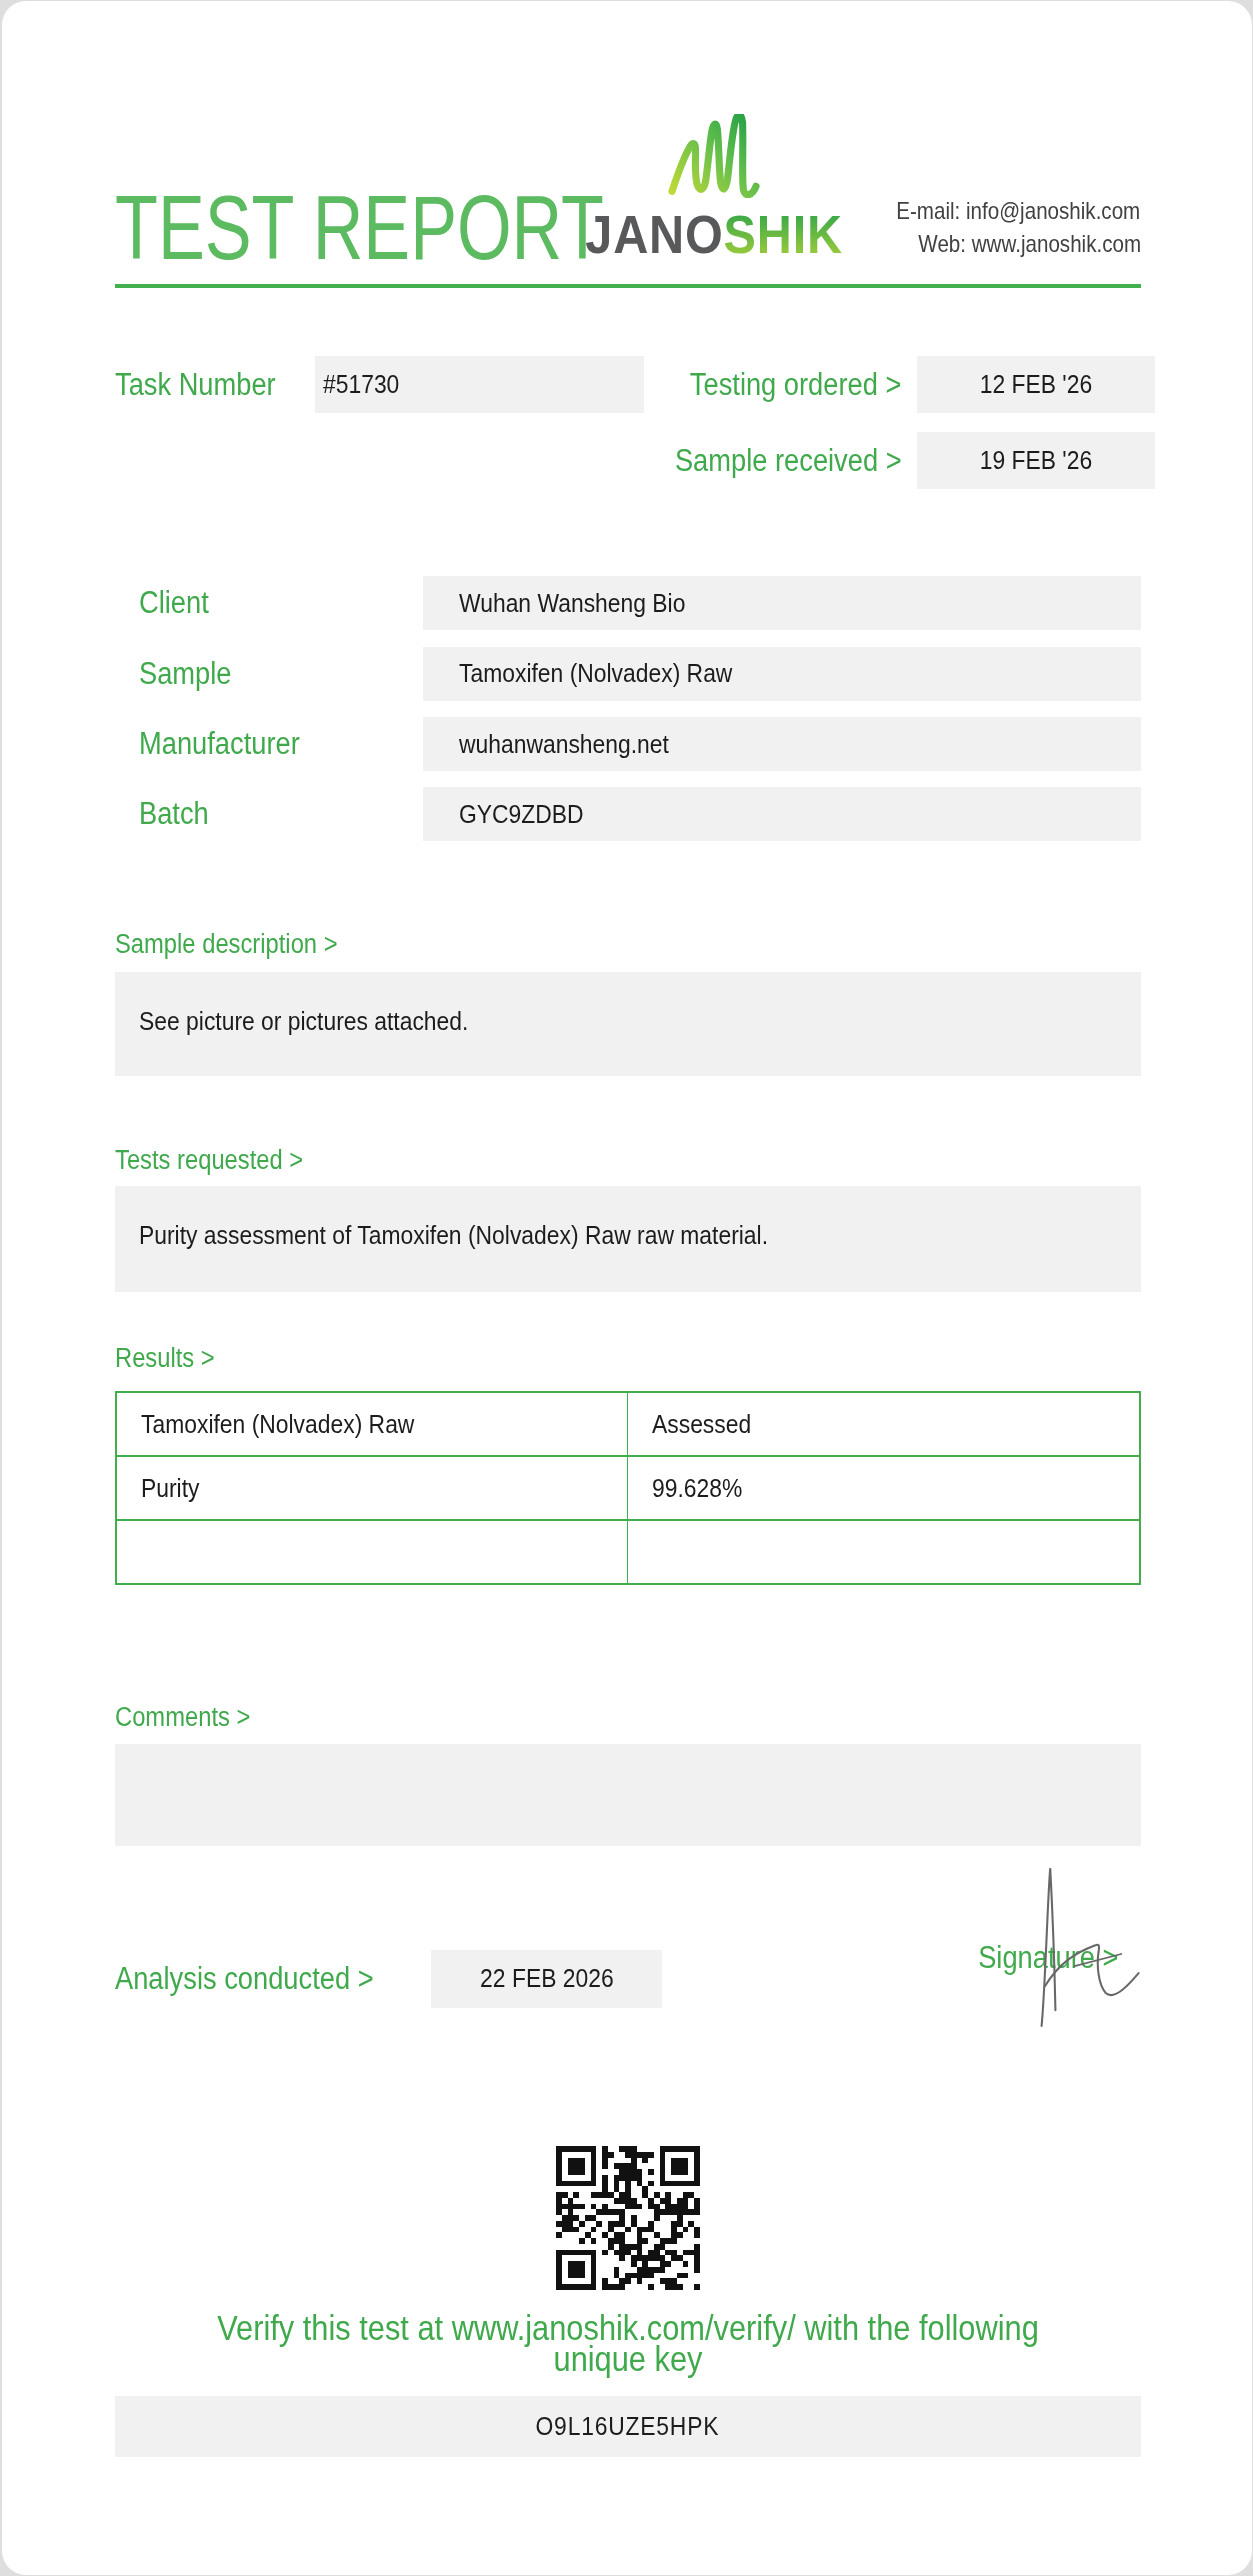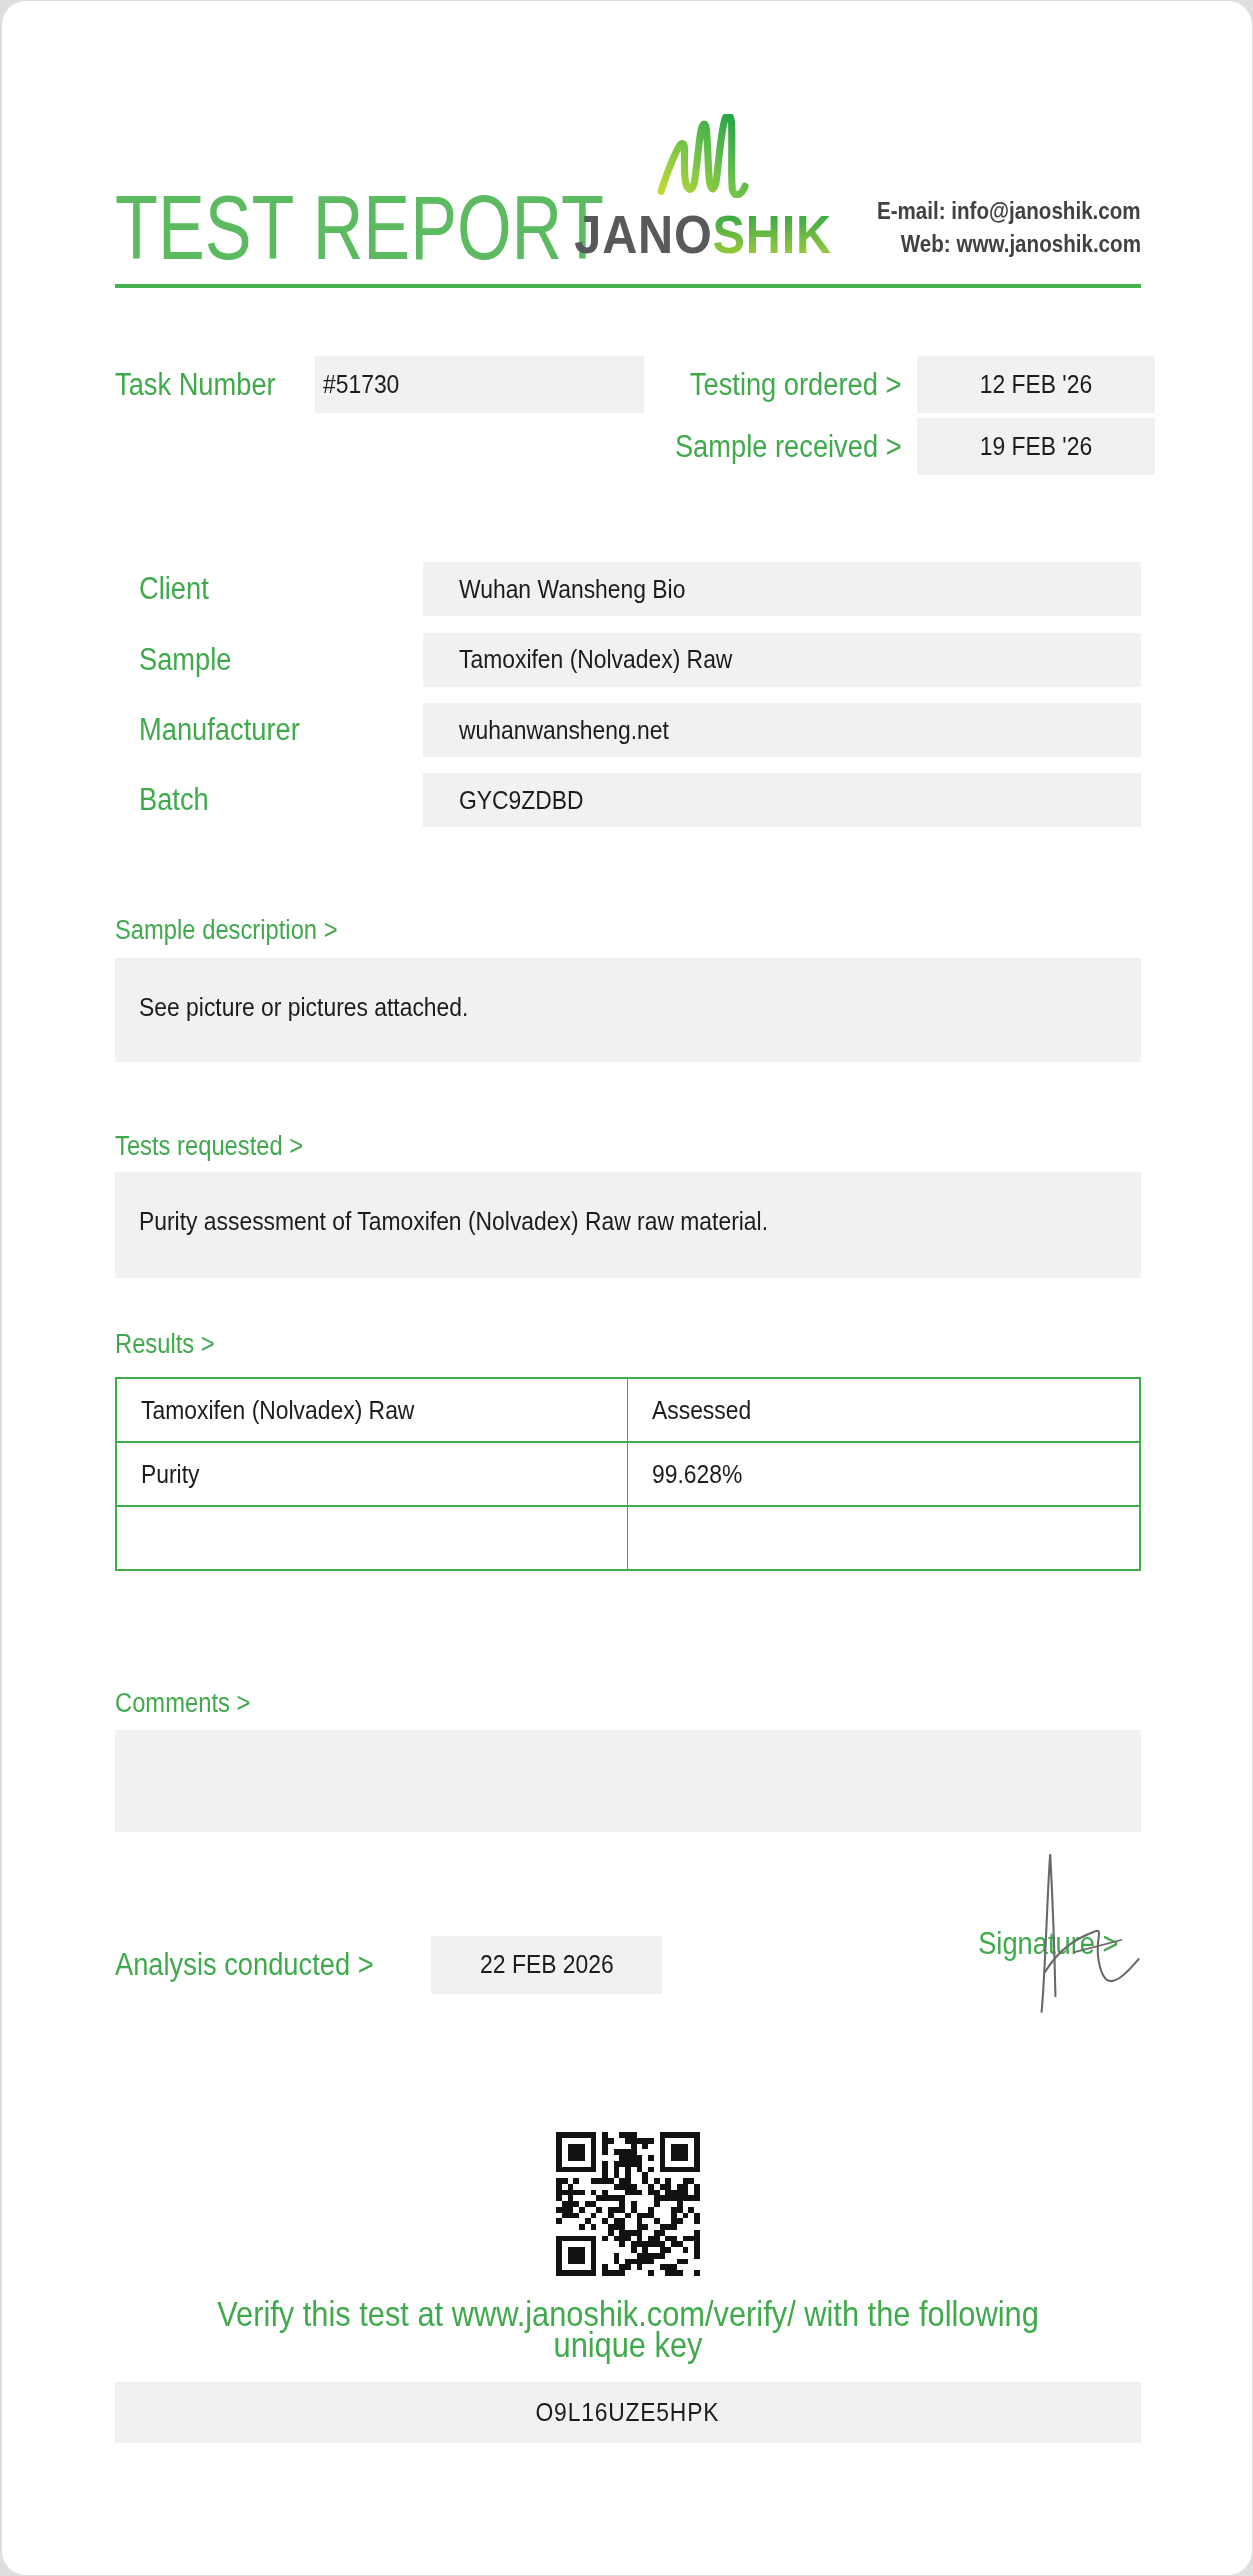--- a/index.html
+++ b/index.html
@@ -71,38 +71,37 @@
     -webkit-background-clip:text;
     background-clip:text;
     color:transparent;
   }
   .contact{
     text-align:right;
     font-size:23.4px;
     line-height:33px;
     color:#414042;
     white-space:nowrap;
-    font-weight:bold;
   }
   .rule{height:4.3px;background:var(--rule-green);margin-top:23.4px;}
 
   
   .task-section{margin-top:68px;display:flex;justify-content:space-between;align-items:flex-start;}
   .green-label{color:var(--green);font-size:31px;white-space:nowrap;}
   .task-left{display:flex;align-items:center;}
   .task-left .green-label{width:186px;margin-right:14px;}
   .field{
     background:var(--field-bg);
     color:var(--ink);
     font-size:26px;
     display:flex;
     align-items:center;
   }
   .task-field{width:329px;height:57px;padding-left:8px;}
-  .dates-col{display:flex;flex-direction:column;gap:5px;}
+  .dates-col{display:flex;flex-direction:column;gap:19px;}
   .date-row{display:flex;align-items:center;justify-content:flex-end;}
   .date-row .green-label{margin-right:15.6px;}
   .date-field{width:238px;height:57px;justify-content:center;}
 
   
   .details{margin-top:87px;}
   .detail-row{display:flex;align-items:center;margin-bottom:16.4px;margin-left:24px;}
   .detail-row:last-child{margin-bottom:0;}
   .detail-row .green-label{width:284px;flex:none;}
   .detail-field{flex:1;height:54px;padding-left:36px;}

